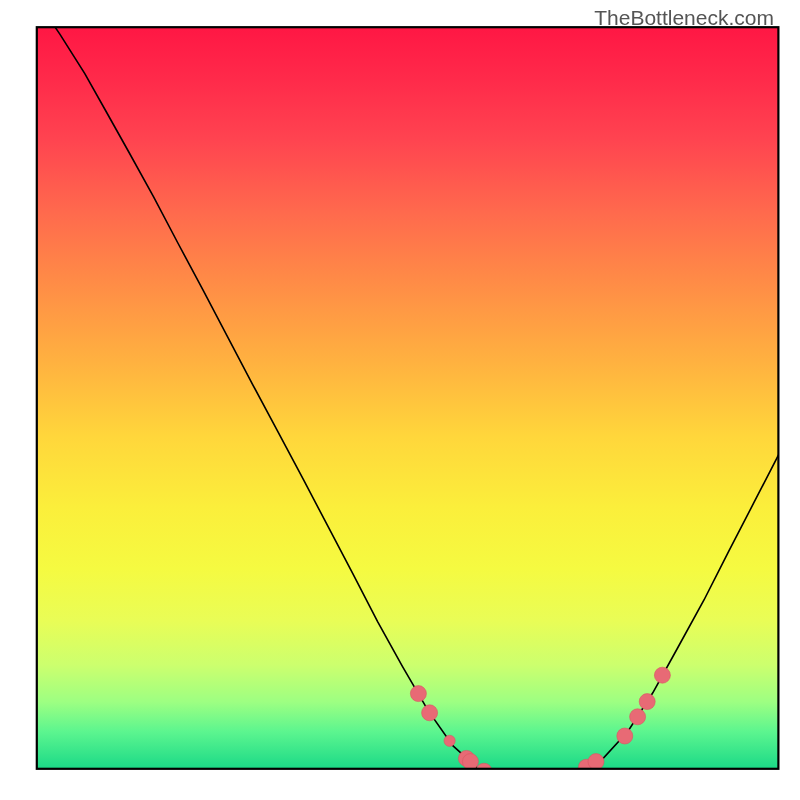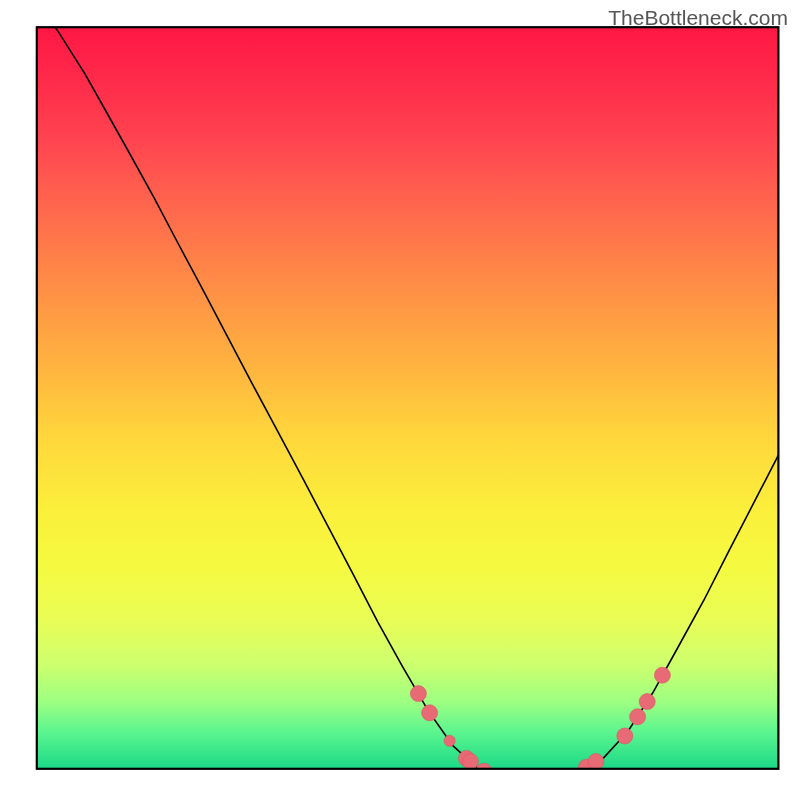--- a/index.html
+++ b/index.html
@@ -11,21 +11,21 @@
     overflow: hidden;
   }
   .container {
     position: relative;
     width: 800px;
     height: 800px;
   }
   .watermark {
     position: absolute;
     top: 6px;
-    right: 12px;
+    right: 26px;
     font-family: Arial, Helvetica, sans-serif;
     font-size: 21px;
     color: #555555;
     z-index: 50;
   }
   svg {
     display: block;
   }
 </style>
 </head>

